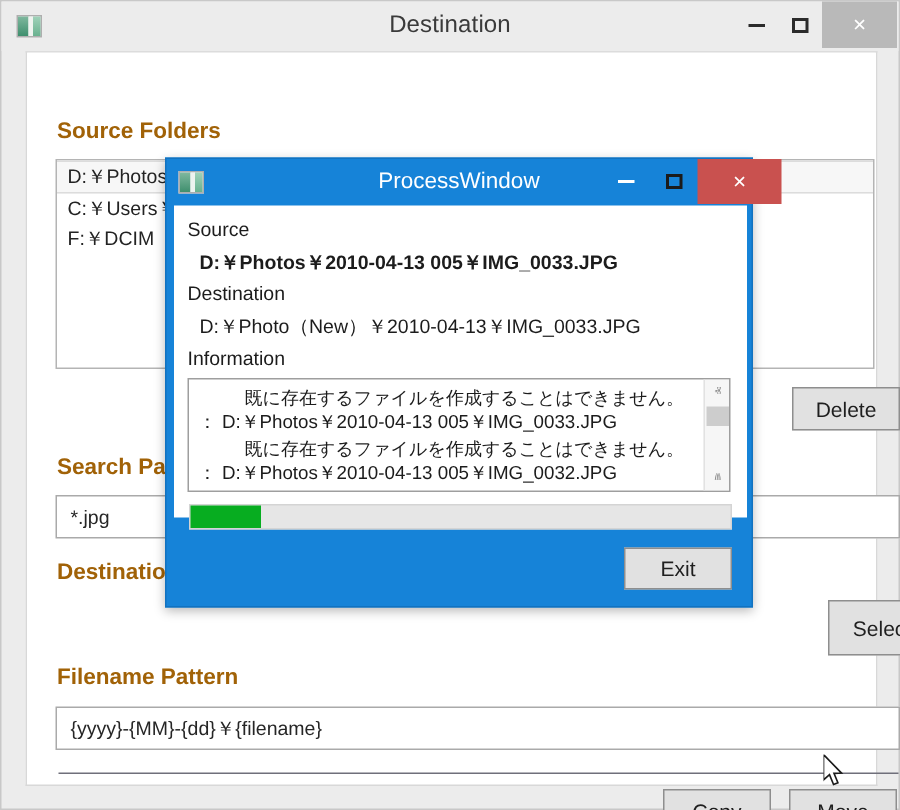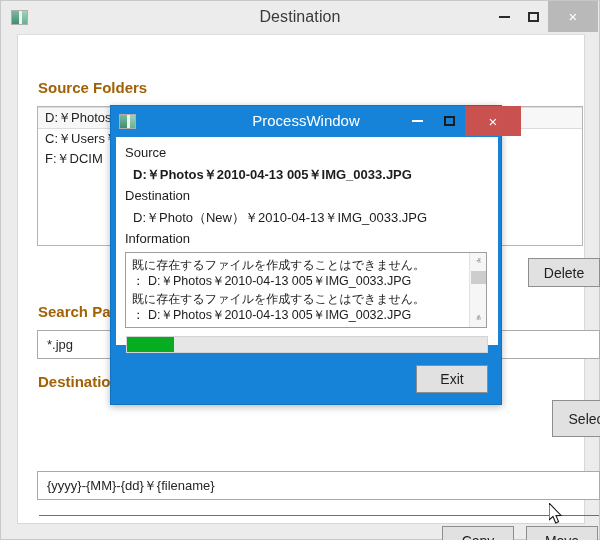--- a/index.html
+++ b/index.html
@@ -172,21 +172,21 @@
     overflow: hidden;
   }
   #pw-info-list {
     position: absolute; left: 0; top: 0;
     width: 342px; padding: 4px 0 0 6px;
   }
   .info-line {
     font-size: 12.5px; color: #1c1c1c;
     line-height: 16px; white-space: nowrap;
   }
-  .info-line.jp { font-family: "DejaVu Sans", sans-serif; font-size: 12px; }
+  .info-line.jp { font-family: "DejaVu Sans", sans-serif; font-size: 12px; margin-left: 31px; }
   .info-entry { margin-bottom: 2px; }
 
   #pw-info-scroll {
     position: absolute; right: 0; top: 0;
     width: 17px; height: 74px;
     background: #f6f6f6; border-left: 1px solid #e2e2e2;
   }
   .sb-arrow {
     position: absolute; left: 0; width: 17px; height: 17px;
     display: flex; align-items: center; justify-content: center;
@@ -253,20 +253,21 @@
     </div>
 
     <div class="btn" id="btn-delete">Delete</div>
 
     <div class="section-label" id="lbl-search-pattern">Search Pattern</div>
     <div class="field" id="fld-search-pattern">*.jpg</div>
 
     <div class="section-label" id="lbl-destination">Destination</div>
     <div class="btn" id="btn-select">Select</div>
 
+    <div class="section-label" id="lbl-filename-pattern">Filename Pattern</div>
     <div class="field" id="fld-filename-pattern">{yyyy}-{MM}-{dd}￥{filename}</div>
 
     <div id="separator"></div>
 
     <div class="btn" id="btn-copy">Copy</div>
     <div class="btn" id="btn-move">Move</div>
   </div>
 </div>
 
 <div id="process-window">

